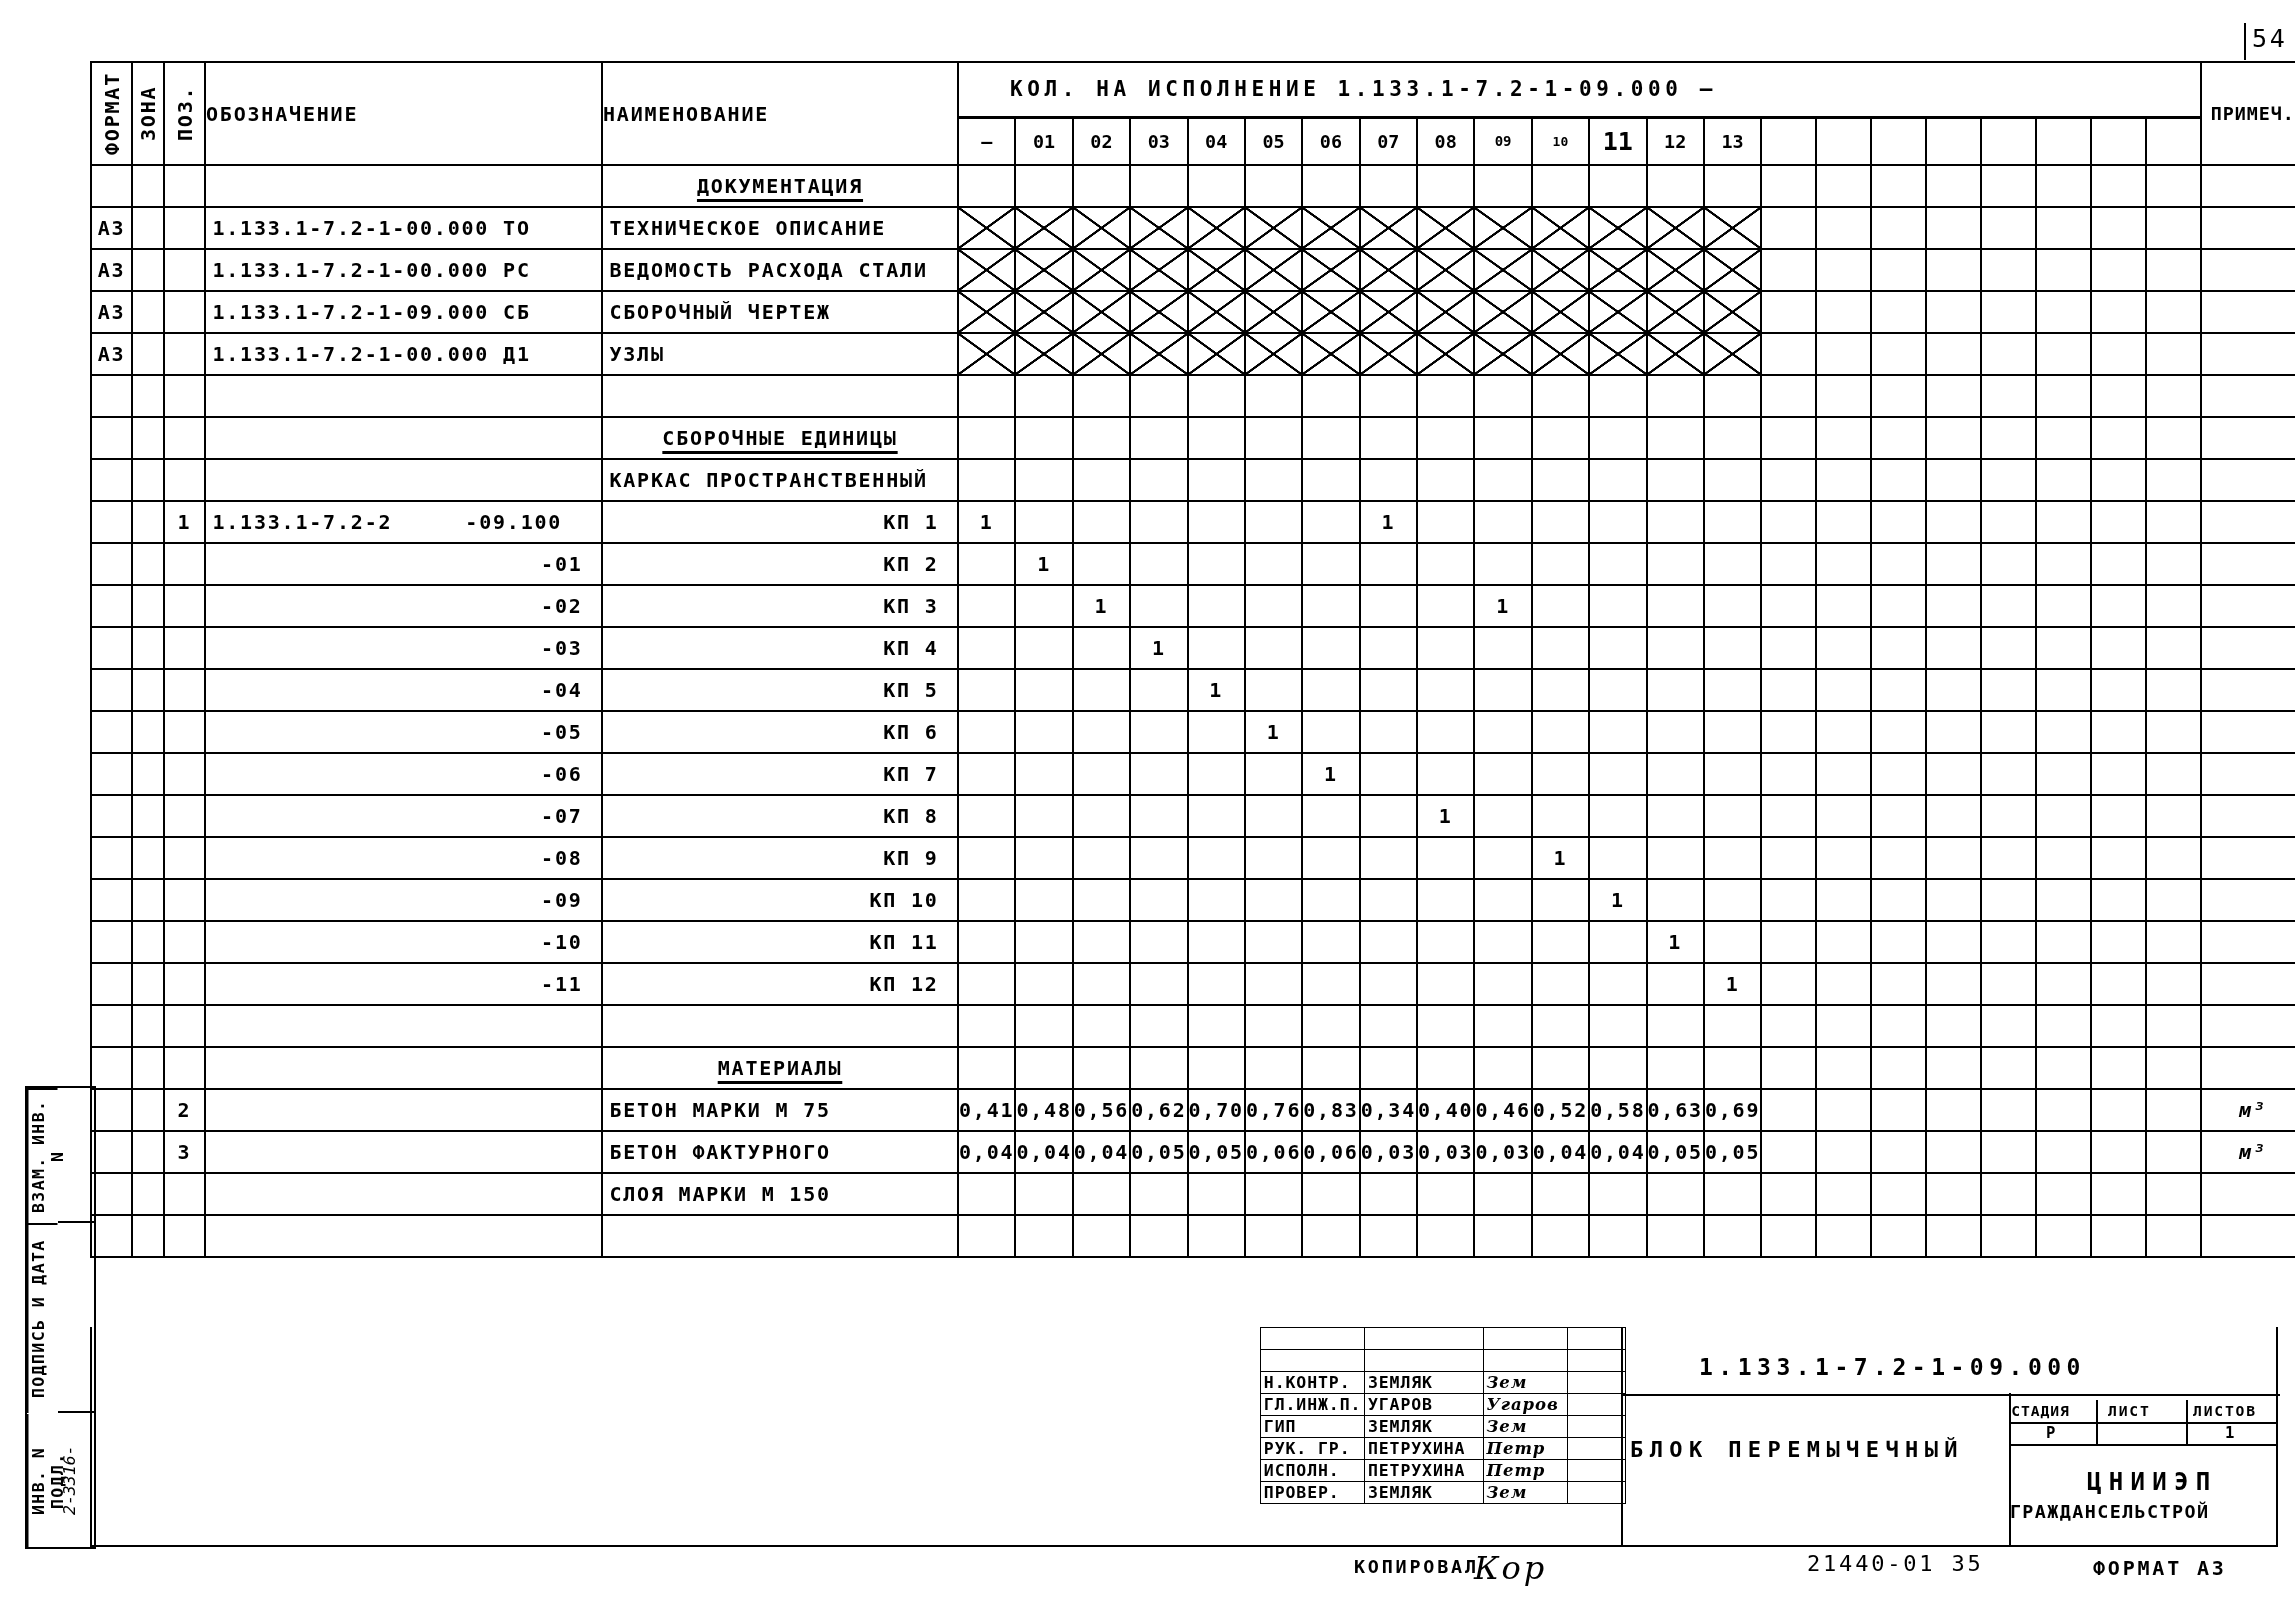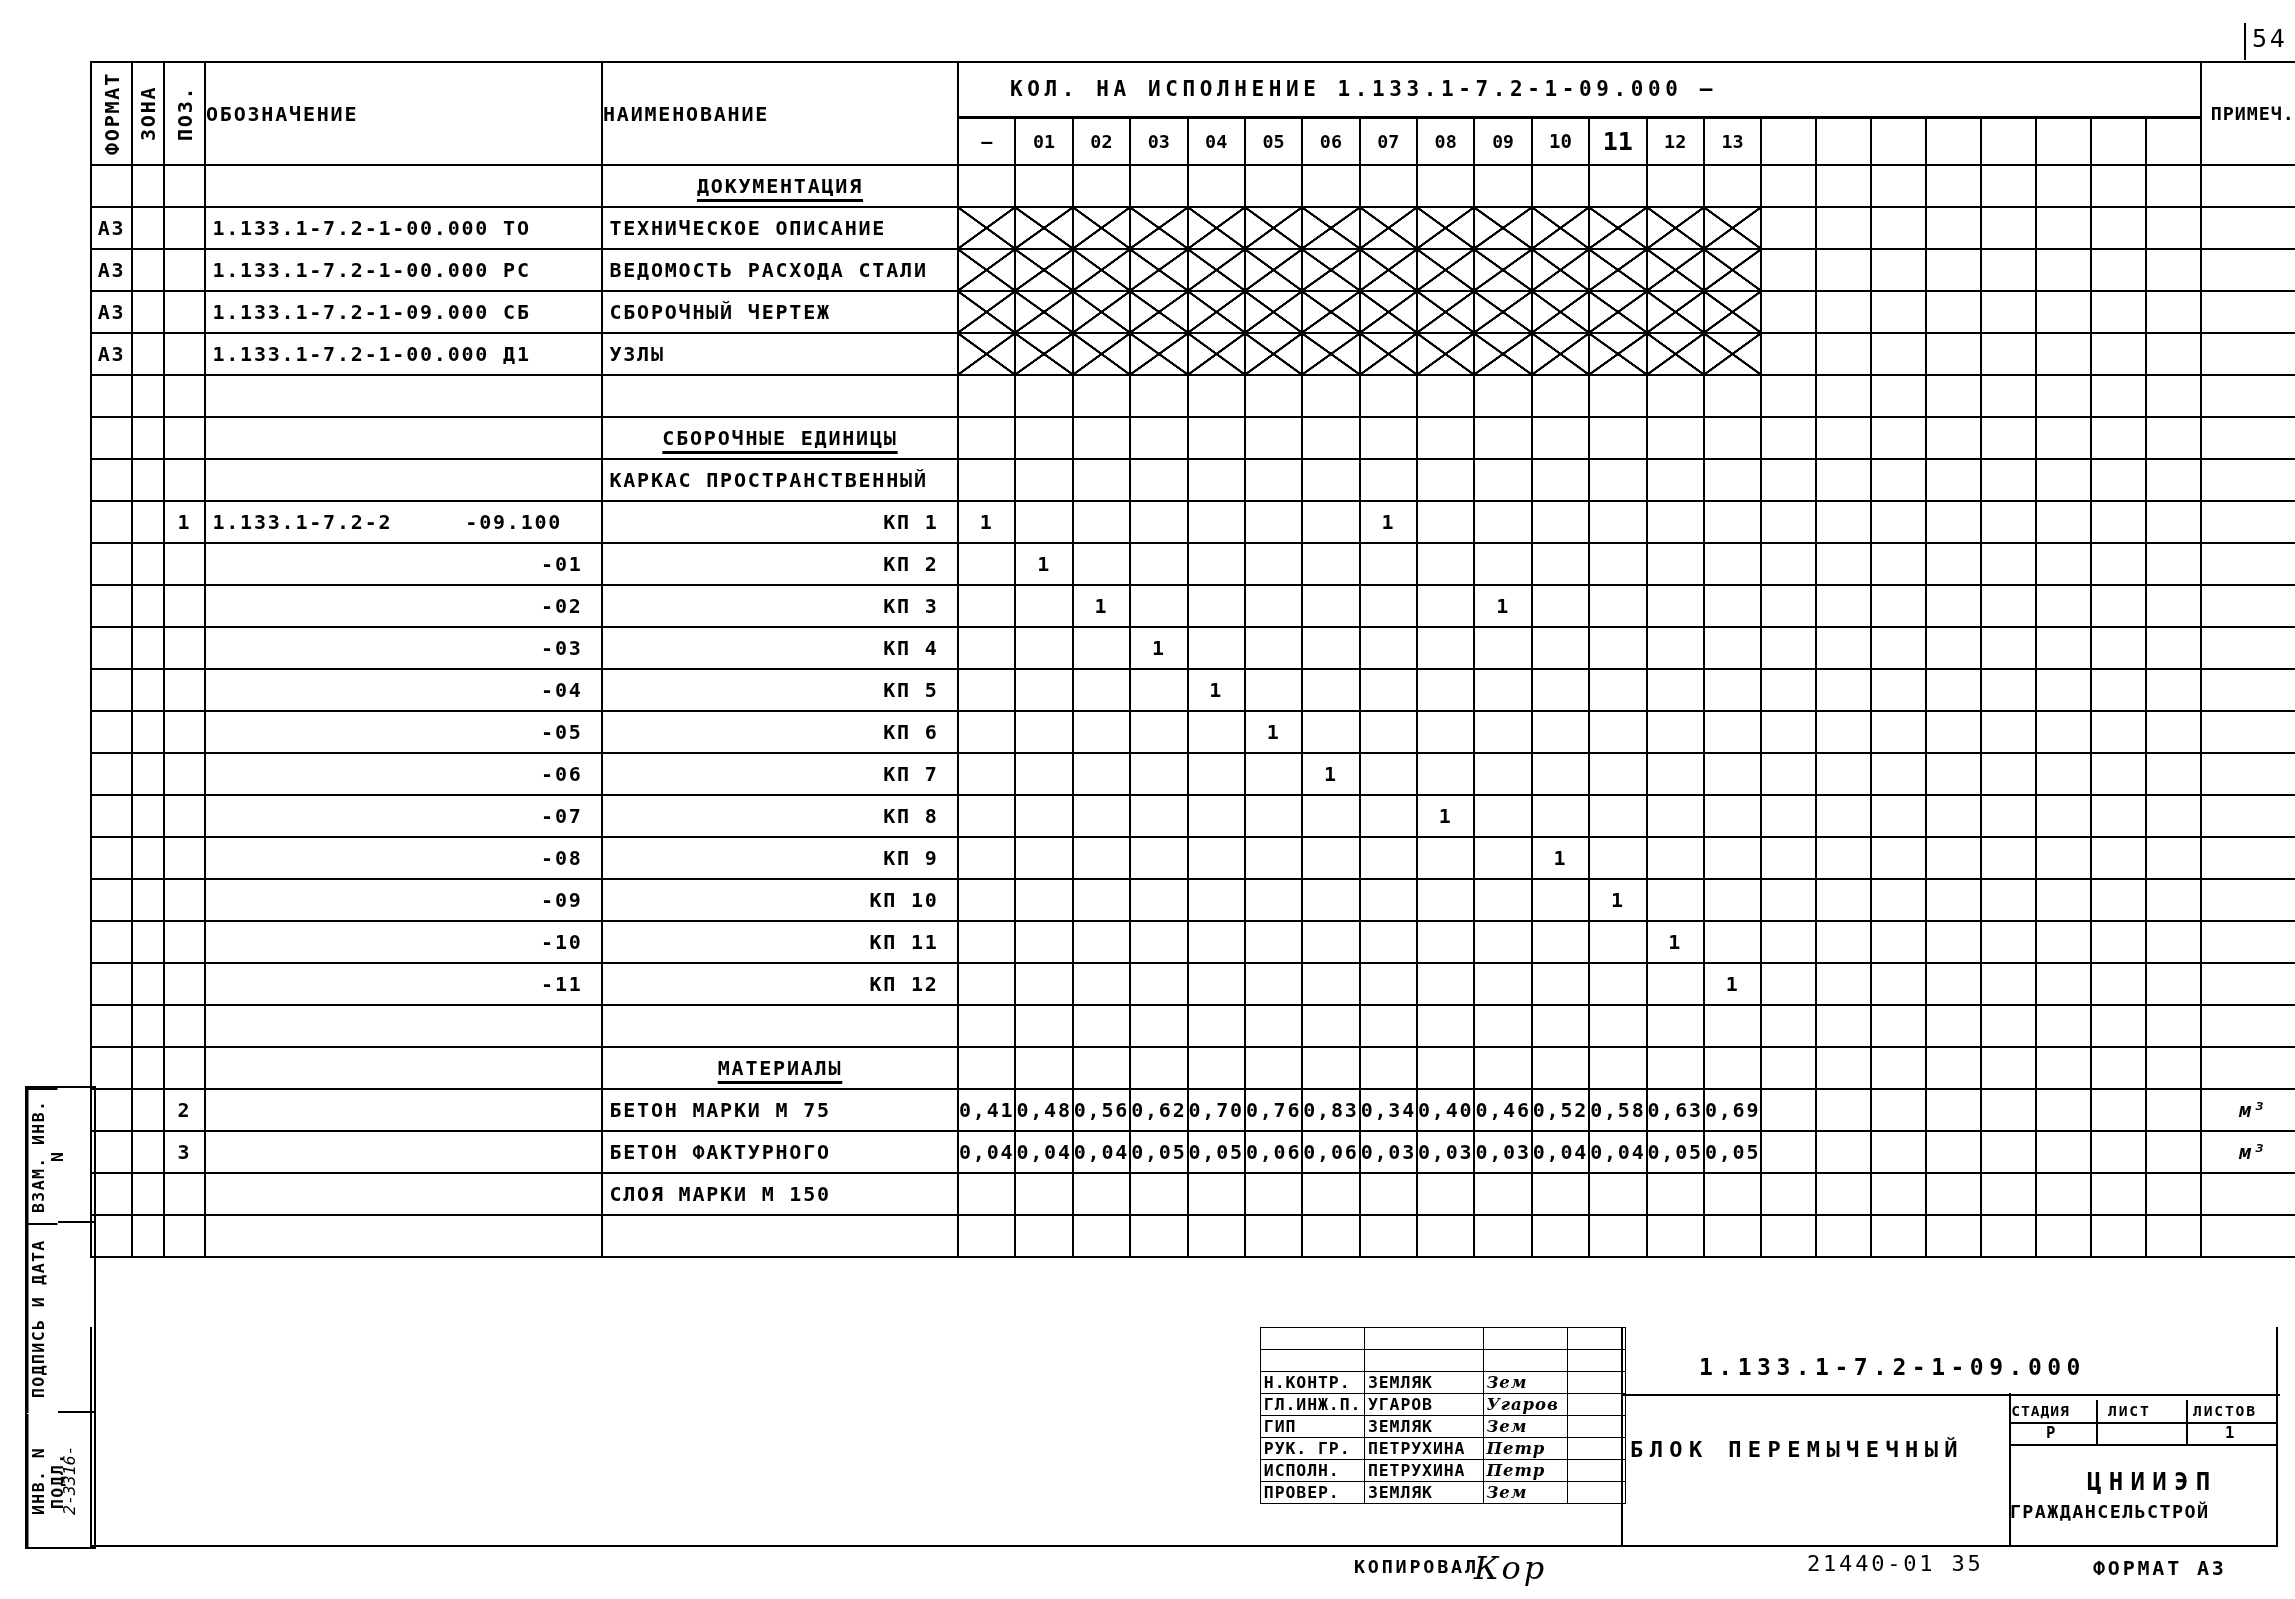--- a/index.html
+++ b/index.html
@@ -81,22 +81,22 @@
     <tr id="qty-header-row" style="height:48px">
         <td class="c" style="font-size: 18.4px; letter-spacing: 0px;">—</td>
         <td class="c" style="font-size: 18.4px; letter-spacing: 0px;">01</td>
         <td class="c" style="font-size: 18.4px; letter-spacing: 0px;">02</td>
         <td class="c" style="font-size: 18.4px; letter-spacing: 0px;">03</td>
         <td class="c" style="font-size: 18.4px; letter-spacing: 0px;">04</td>
         <td class="c" style="font-size: 18.4px; letter-spacing: 0px;">05</td>
         <td class="c" style="font-size: 18.4px; letter-spacing: 0px;">06</td>
         <td class="c" style="font-size: 18.4px; letter-spacing: 0px;">07</td>
         <td class="c" style="font-size: 18.4px; letter-spacing: 0px;">08</td>
-        <td class="c" style="font-size: 18px; letter-spacing: 0px;">09</td>
-        <td class="c" style="font-size: 19px; letter-spacing: 0px; margin-top: 48px;">10</td>
+        <td class="c" style="font-size: 14px; letter-spacing: 0px;">09</td>
+        <td class="c" style="font-size: 13px; letter-spacing: 0px; margin-top: 48px;">10</td>
         <td class="c" style="font-size: 25px; letter-spacing: 0px;">11</td>
         <td class="c" style="font-size: 18.4px; letter-spacing: 0px;">12</td>
         <td class="c" style="font-size: 18.4px; letter-spacing: 0px;">13</td>
         <td></td>
         <td></td>
         <td></td>
         <td></td>
         <td></td>
         <td></td>
         <td></td>

